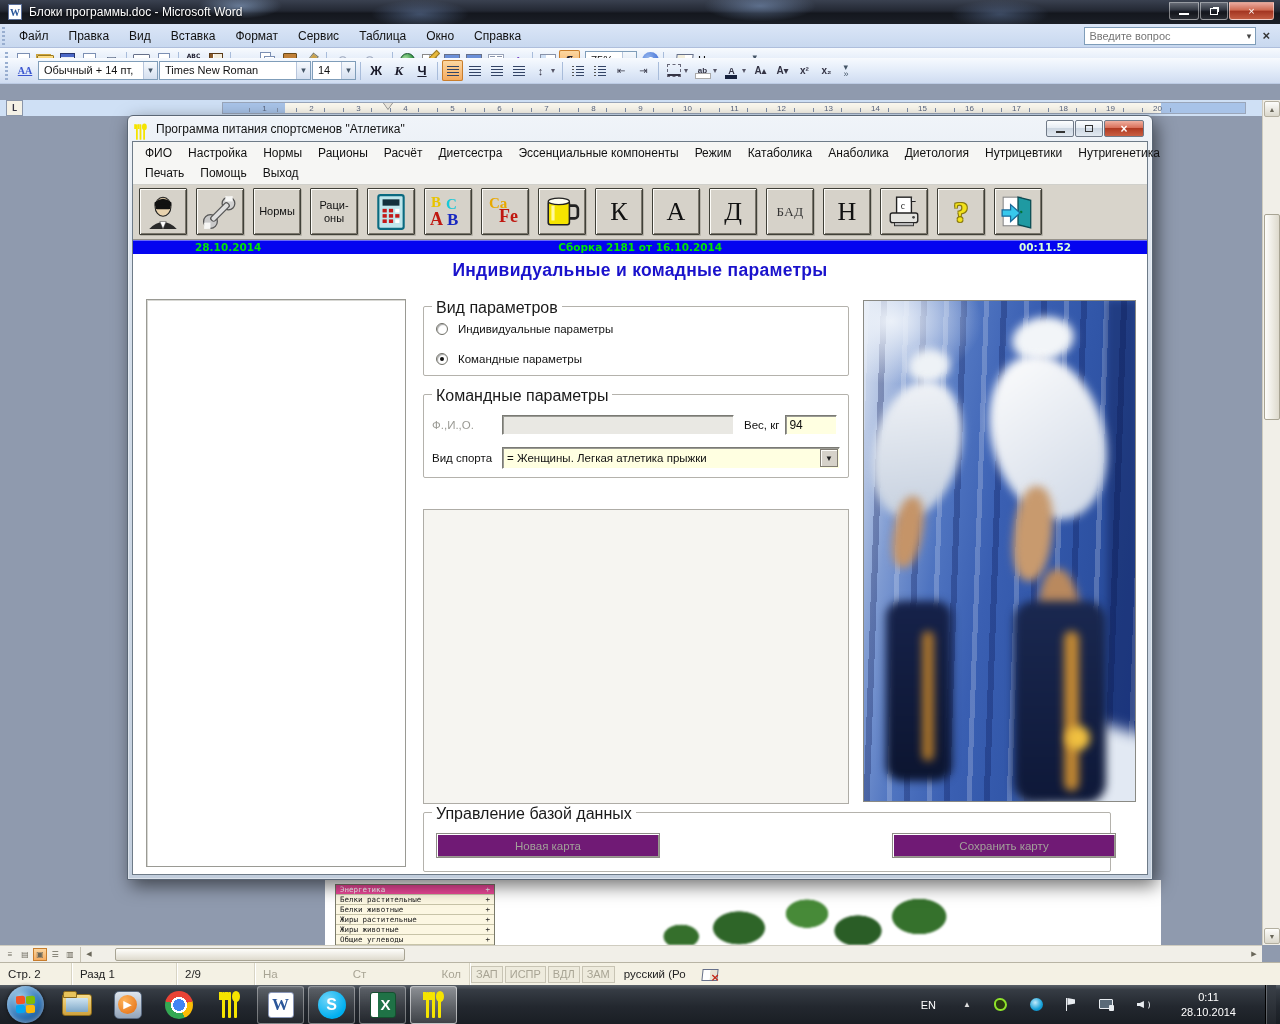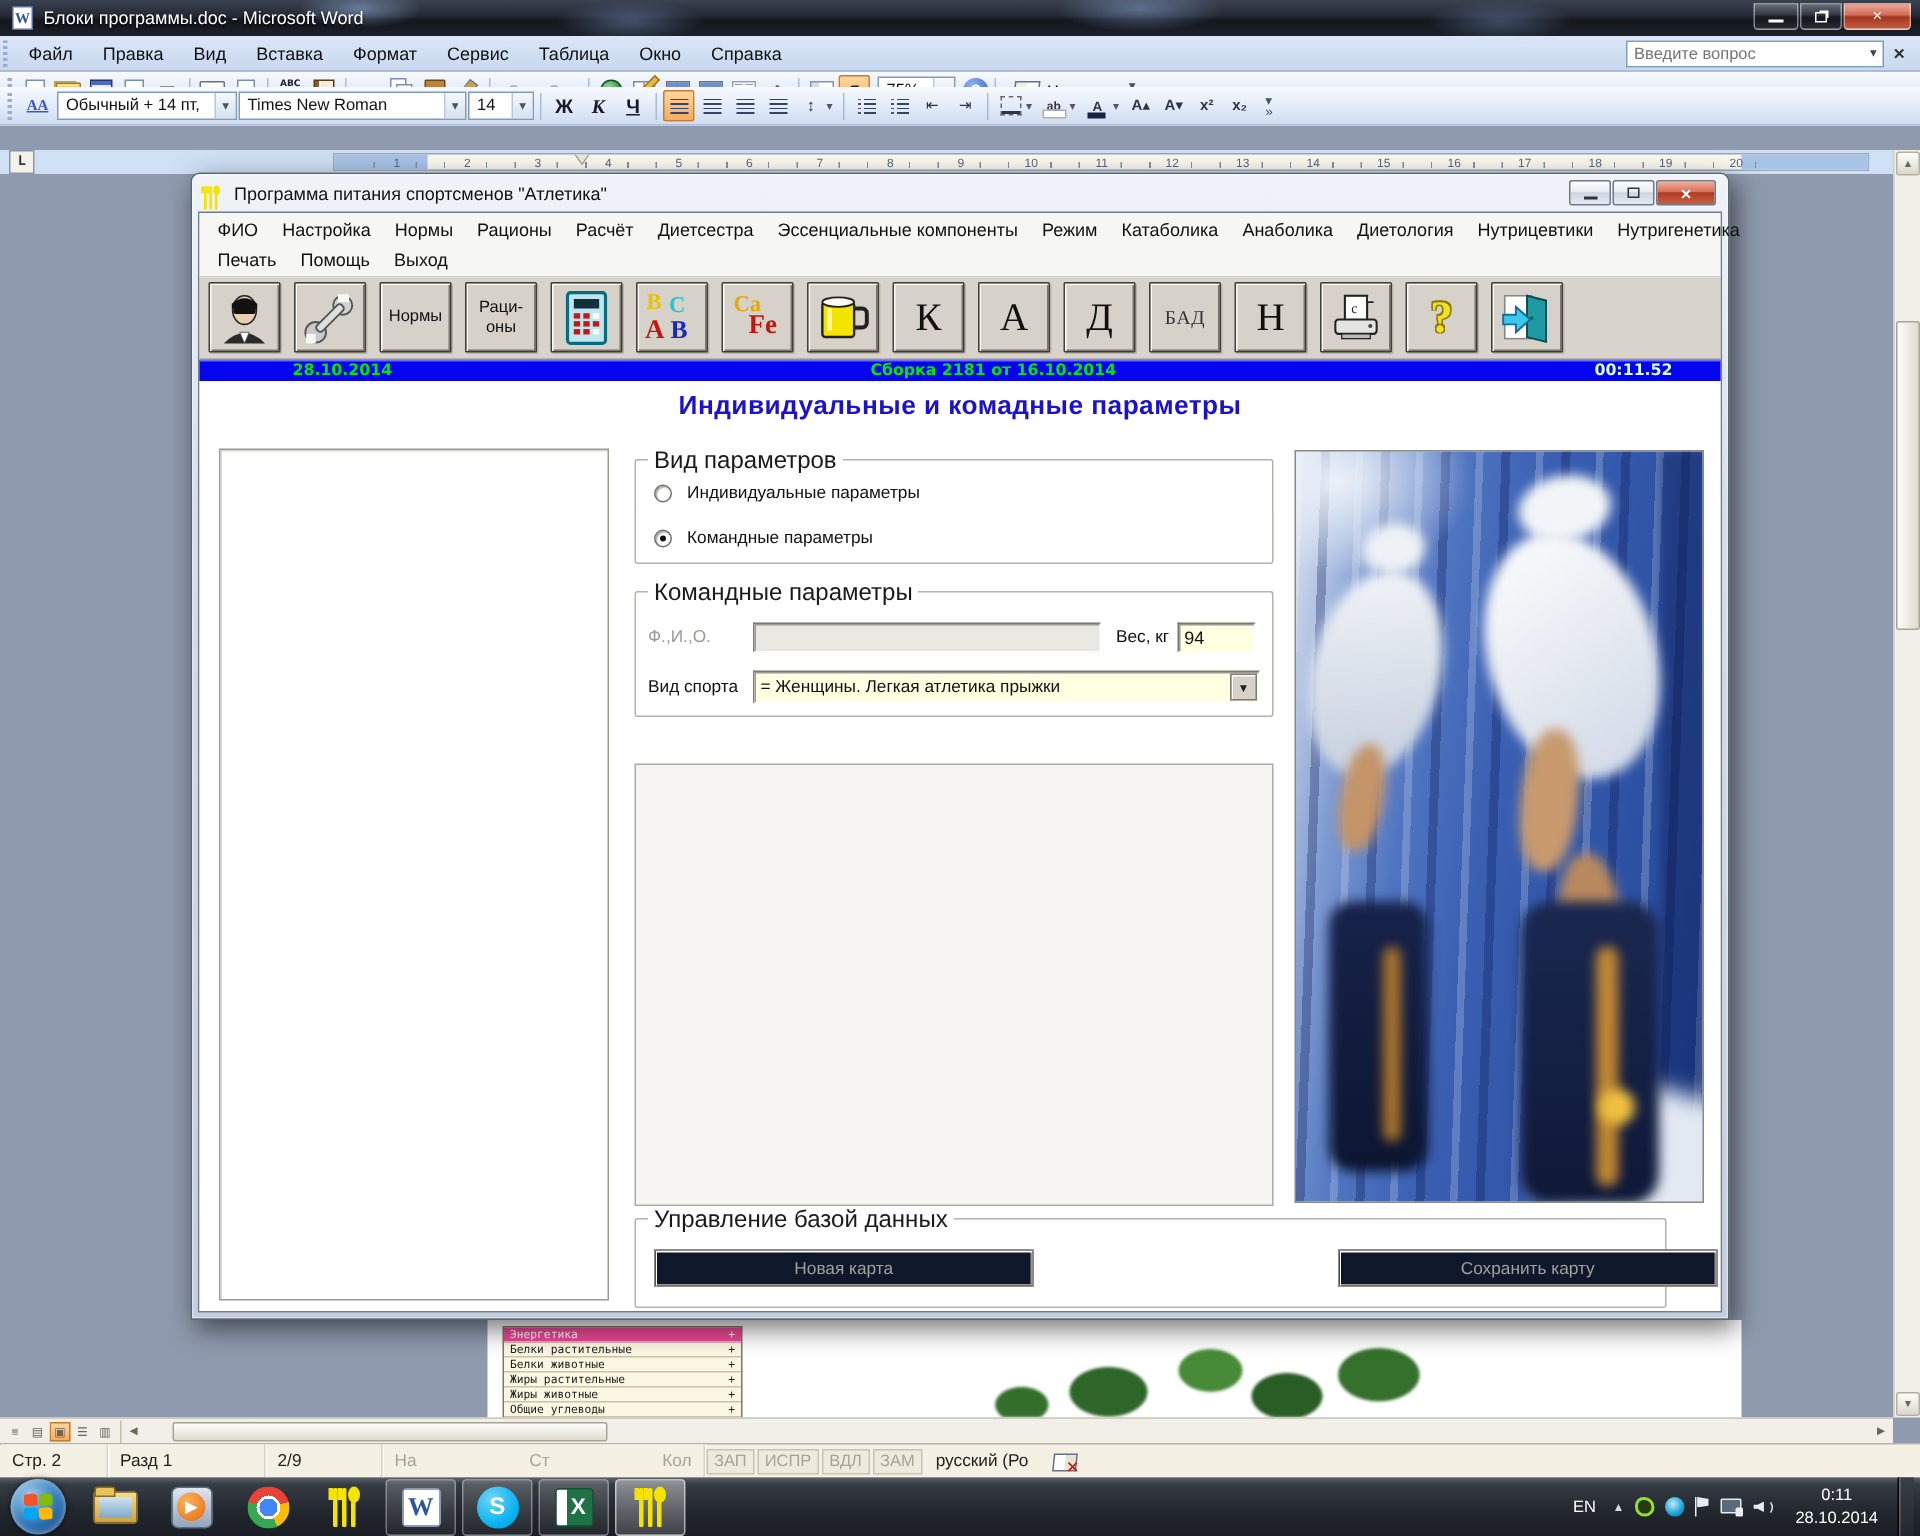--- a/index.html
+++ b/index.html
@@ -186,21 +186,21 @@
   .abtn .lbl{font-size:11px;color:#111;text-align:center;line-height:1.15}
   .abtn .big{font:26px "Liberation Serif",serif;color:#111}
   .abtn .mid{font:13px "Liberation Serif",serif;color:#333;letter-spacing:.5px}
   .vitwrap{position:relative;width:36px;height:34px;font:bold 15px "Liberation Serif",serif}
   .vitwrap span{position:absolute;line-height:1}
   .v-b{left:1px;top:0;color:#e8c400}.v-c{left:16px;top:2px;color:#18c8d8}.v-a{left:0;top:15px;color:#c01810;font-size:18px}.v-v{left:17px;top:16px;color:#1828c0;font-size:17px}
   .m-ca{left:2px;top:1px;color:#e8a800;font-size:15px}.m-fe{left:12px;top:12px;color:#c01810;font-size:18px}
 
   .a-bluebar{height:14px;background:#0404f0;display:flex;align-items:center;justify-content:space-between;
     font:bold 10.5px "DejaVu Sans",sans-serif;color:#00e800;box-shadow:inset 0 1px 0 #6a6af8}
-  .a-bluebar .bb-l{margin-left:62px}.a-bluebar .bb-r{margin-right:32px;color:#d8ffd8}
+  .a-bluebar .bb-l{margin-left:62px}.a-bluebar .bb-r{margin-right:76px;color:#d8ffd8}
   .a-content{position:relative;flex:1;background:#fff;overflow:hidden}
   .a-heading{position:absolute;top:6px;left:0;right:0;text-align:center;font:bold 17.5px "Liberation Sans",sans-serif;color:#1a12cc;letter-spacing:.3px}
   .listbox{position:absolute;left:13px;top:45px;width:260px;height:568px;background:#fff;border:1px solid #9a9a94;
     box-shadow:inset 1px 1px 0 #d8d8d4}
   .grpbox{position:absolute;border:1px solid #b4b2ac;border-radius:2px}
   .grpbox .gtitle{position:absolute;top:-8px;left:8px;background:#fff;padding:0 4px;font-size:16px;color:#1a1a1a}
   .g-vid{left:290px;top:52px;width:426px;height:70px}
   .g-team{left:290px;top:140px;width:426px;height:84px}
   .g-db{left:290px;top:558px;width:688px;height:60px}
   .radio-row{position:absolute;left:12px;display:flex;align-items:center;gap:10px;font-size:11.5px;color:#111}
@@ -211,21 +211,21 @@
   .lab-dis{color:#9a9a94}
   .inp{height:20px;border:1px solid #7a7a74;border-right-color:#fff;border-bottom-color:#fff;
     box-shadow:inset 1px 1px 0 #9a9a94;padding:0 3px;font-size:12px;display:flex;align-items:center}
   .inp.dis{background:#e9e8e3;width:232px}
   .inp.yel{background:#ffffe1;color:#111}
   .dd{position:relative;width:338px;height:22px;background:#ffffe1;border:1px solid #7a7a74;border-right-color:#fff;border-bottom-color:#fff;
     box-shadow:inset 1px 1px 0 #9a9a94;font-size:11.5px;display:flex;align-items:center;padding:0 22px 0 4px;color:#111}
   .dd .ddbtn{position:absolute;right:1px;top:1px;bottom:1px;width:18px;background:#d6d2c9;border:1px solid #807c72;
     box-shadow:inset 1px 1px 0 #fdfcf8;display:flex;align-items:center;justify-content:center;font-size:8px;color:#222}
   .midpanel{position:absolute;left:290px;top:255px;width:426px;height:295px;background:#f6f5f1;border:1px solid #aeaca6}
-  .dbbtn{position:absolute;top:20px;width:253px;height:25px;background:#0f172a;border:1px solid #8e8c86;
+  .dbbtn{position:absolute;top:20px;width:224px;height:25px;background:#701a75;border:1px solid #8e8c86;
     box-shadow:inset 1px 1px 0 #fff,inset -1px -1px 0 #9a9890;color:#a2a09a;font-size:11.5px;
     display:flex;align-items:center;justify-content:center}
   .db1{left:12px}.db2{left:240px}.db3{left:468px}
 
   
   .photo{position:absolute;left:730px;top:46px;width:273px;height:502px;overflow:hidden;border:1px solid #8a8a84;
     background:
      radial-gradient(130px 90px at 10% 4%, rgba(238,243,250,.95), transparent 70%),
      repeating-linear-gradient(92deg, rgba(255,255,255,.20) 0 5px, transparent 5px 17px, rgba(8,20,80,.30) 17px 23px, transparent 23px 40px),
      linear-gradient(100deg,#dde5f2 0%,#b6c6e4 8%,#7f9bd2 18%,#4f74c0 32%,#3a5fb2 48%,#3156a8 66%,#2a4d9d 84%,#24459a 100%)}
@@ -268,21 +268,21 @@
   .ic-word span{color:#2b579a;font:bold 17px "Liberation Serif",serif}
   .ic-skype{width:28px;height:28px;border-radius:50%;background:radial-gradient(circle at 35% 30%,#6fd4f8,#00aff0 70%);display:flex;align-items:center;justify-content:center}
   .ic-skype span{color:#fff;font:bold 16px "Liberation Sans",sans-serif}
   .ic-excel{width:26px;height:26px;border-radius:3px;background:linear-gradient(90deg,#fff 0 7px,#1f7246 7px);border:1px solid #14502f;display:flex;align-items:center;justify-content:flex-end}
   .ic-excel span{color:#fff;font:bold 15px "Liberation Sans",sans-serif;margin-right:4px}
   .cutlery{display:flex;gap:3px;align-items:flex-start;height:26px}
   .cutlery i{width:3px;height:26px;background:#f5e400;border-radius:1px;position:relative}
   .cutlery i.fork::before{content:"";position:absolute;top:0;left:-3px;width:3px;height:8px;background:#f5e400}
   .cutlery i.fork::after{content:"";position:absolute;top:0;left:3px;width:3px;height:8px;background:#f5e400}
   .cutlery i.spoon::before{content:"";position:absolute;top:-1px;left:-2.5px;width:8px;height:11px;border-radius:50%;background:#f5e400}
-  .tray{margin-left:auto;display:flex;align-items:center;color:#fff;gap:7px;padding-right:4px}
+  .tray{margin-left:auto;display:flex;align-items:center;color:#fff;gap:23px;padding-right:4px}
   .tray .lang{font-size:11px;padding:2px 4px}
   .tray .chev{font-size:8px;color:#ddd}
   .tr-green{width:13px;height:13px;border-radius:45% 55% 50% 50%;border:2.5px solid #8ee22a;background:#2a3a10}
   .tr-skype{width:13px;height:13px;border-radius:50%;background:radial-gradient(circle at 40% 35%,#bfeafc,#14a0d8 60%,#0a7ab0)}
   .tr-flag{position:relative;width:10px;height:13px}
   .tr-flag::before{content:"";position:absolute;left:0;top:0;bottom:0;width:1.5px;background:#e8ecf0}
   .tr-flag::after{content:"";position:absolute;left:1.5px;top:0;width:8px;height:7px;background:#e8ecf0;clip-path:polygon(0 0,100% 20%,100% 80%,0 100%)}
   .tr-net{position:relative;width:15px;height:13px}
   .tr-net::before{content:"";position:absolute;left:0;top:1px;width:12px;height:8px;border:1.5px solid #e8ecf0;border-radius:1px;background:#5a6a78}
   .tr-net::after{content:"";position:absolute;right:0;bottom:0;width:5px;height:6px;background:#e8ecf0;border-radius:1px}

